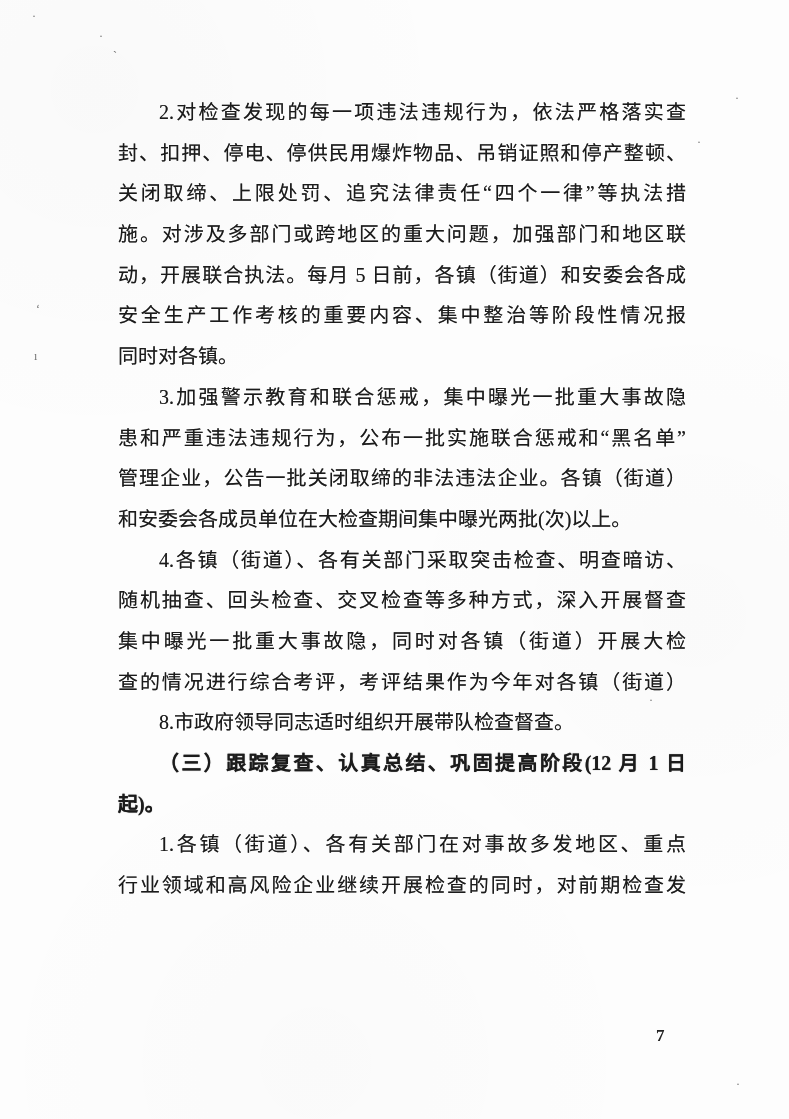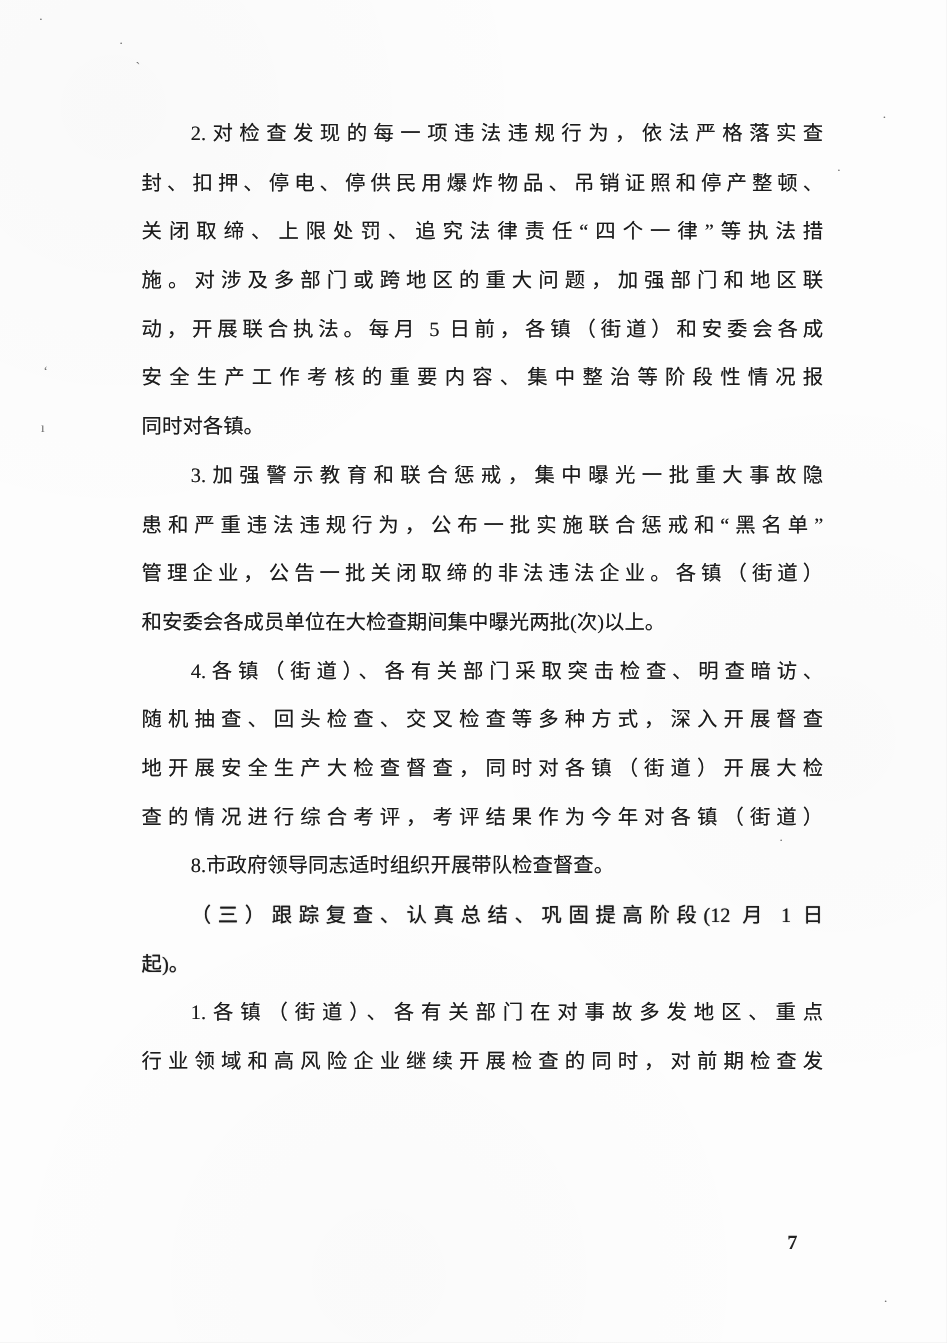--- a/index.html
+++ b/index.html
@@ -19,37 +19,37 @@
   }
   .text-block {
     position: absolute;
     left: 118px;
     top: 92px;
     width: 568px;
   }
   .line {
     height: 40.7px;
     line-height: 40.7px;
-    font-size: 17px;
+    font-size: 20px;
     text-align: justify;
     text-align-last: justify;
     white-space: normal;
     overflow: visible;
     
     text-shadow: 0 0 0.4px rgba(20,20,20,0.55);
   }
   .line.para-end {
     text-align: left;
     text-align-last: left;
   }
   .line.indent {
     padding-left: 41px;
   }
   .line.bold {
-    font-weight: 400;
+    font-weight: 700;
     text-shadow: 0 0 0.7px rgba(10,10,10,0.8);
   }
   .page-number {
     position: absolute;
     left: 656px;
     top: 1026px;
     font-size: 17px;
     line-height: 20px;
     color: #222;
     font-weight: 600;
@@ -84,21 +84,21 @@
       <div class="line">施。对涉及多部门或跨地区的重大问题，加强部门和地区联</div>
       <div class="line">动，开展联合执法。每月 5 日前，各镇（街道）和安委会各成</div>
       <div class="line">安全生产工作考核的重要内容、集中整治等阶段性情况报</div>
       <div class="line para-end">同时对各镇。</div>
       <div class="line indent">3.加强警示教育和联合惩戒，集中曝光一批重大事故隐</div>
       <div class="line">患和严重违法违规行为，公布一批实施联合惩戒和“黑名单”</div>
       <div class="line">管理企业，公告一批关闭取缔的非法违法企业。各镇（街道）</div>
       <div class="line para-end">和安委会各成员单位在大检查期间集中曝光两批(次)以上。</div>
       <div class="line indent">4.各镇（街道）、各有关部门采取突击检查、明查暗访、</div>
       <div class="line">随机抽查、回头检查、交叉检查等多种方式，深入开展督查</div>
-      <div class="line">地开展安全生产大检查督查，同时对各镇（街道）开展大检</div>
+      <div class="line">集中曝光一批重大事故隐，同时对各镇（街道）开展大检</div>
       <div class="line">查的情况进行综合考评，考评结果作为今年对各镇（街道）</div>
       <div class="line indent para-end">8.市政府领导同志适时组织开展带队检查督查。</div>
       <div class="line bold indent">（三）跟踪复查、认真总结、巩固提高阶段(12 月 1 日</div>
       <div class="line bold para-end">起)。</div>
       <div class="line indent">1.各镇（街道）、各有关部门在对事故多发地区、重点</div>
       <div class="line">行业领域和高风险企业继续开展检查的同时，对前期检查发</div>
     </div>
   <div class="page-number">7</div>
 <span class="scan-mark" style="left: 32px; top: 10px;">·</span>
     <span class="scan-mark" style="left: 99px; top: 30px;">·</span>

